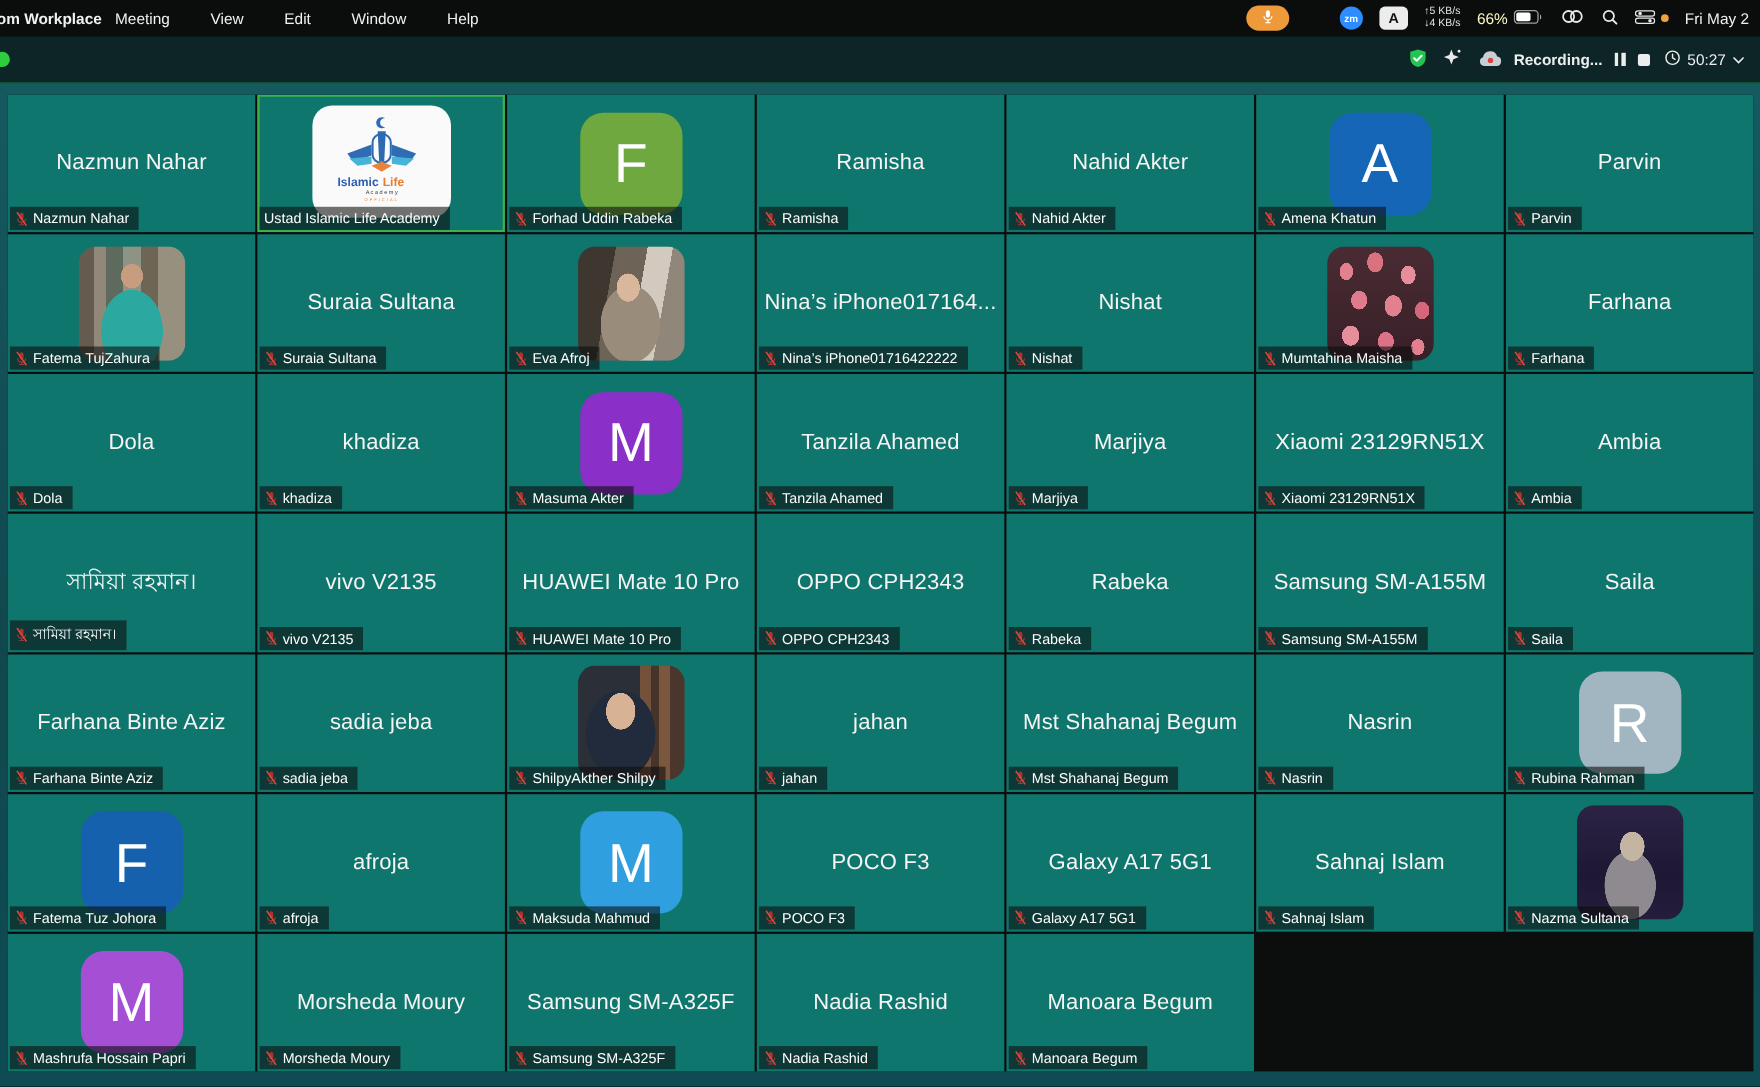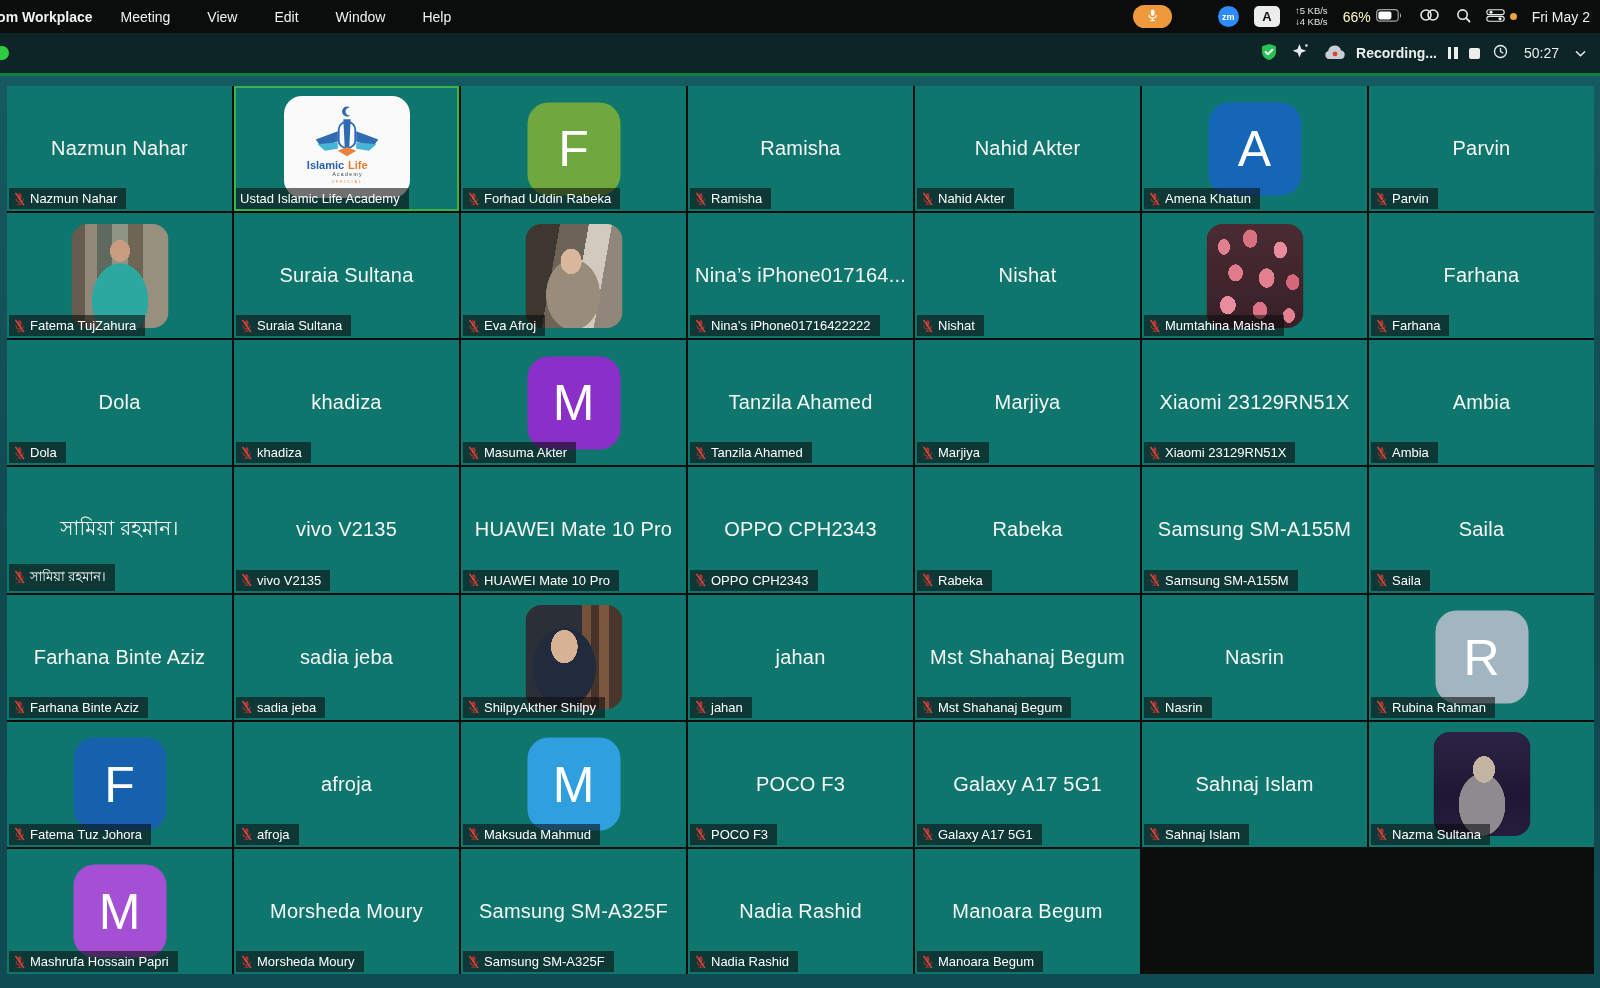--- a/index.html
+++ b/index.html
@@ -3,46 +3,46 @@
 <meta charset="utf-8">
 <style>
   * { margin:0; padding:0; box-sizing:border-box; }
   html,body { width:1600px; height:988px; overflow:hidden; background:#000;
               font-family:"Liberation Sans","DejaVu Sans",sans-serif; }
 
   
   .menubar { height:33px; background:#0b0c0c; display:flex; align-items:center;
              color:#f1f1f1; font-size:14px; padding-right:10px; position:relative; }
   .menubar .app-name { font-weight:700; margin-left:-20px; white-space:nowrap; }
-  .menu-items { display:flex; gap:37px; margin-left:28px; }
+  .menu-items { display:flex; gap:37px; margin-left:12px; }
   .menu-items span { cursor:default; white-space:nowrap; }
   .mb-right { margin-left:auto; display:flex; align-items:center; gap:15px; }
   .mic-pill { width:39px; height:23px; border-radius:12px; background:#ef9a3a;
               display:flex; align-items:center; justify-content:center; }
   .zm-badge { width:21px; height:21px; border-radius:50%; background:#2d8cff; color:#fff;
               font-size:9px; font-weight:700; display:flex; align-items:center; justify-content:center;margin-left:31px; }
   .a-badge { width:26px; height:21px; border-radius:5px; background:#ececec; color:#111;
              font-size:13px; font-weight:700; display:flex; align-items:center; justify-content:center; }
   .net { font-size:9.5px; line-height:10.5px; color:#e4e4e4; white-space:nowrap; }
   .battery-wrap { display:flex; align-items:center; gap:5px; font-size:14px; color:#fef9c3; }
   .cc-wrap { display:flex; align-items:center; gap:5px; }
   .orange-dot { width:7px; height:7px; border-radius:50%; background:#f0a23c; }
   .mb-date { font-size:14px; color:#efefef; white-space:nowrap; }
 
   
   .toolbar { height:43px; background:#0d2527; display:flex; align-items:center;
              justify-content:flex-end; gap:13px; padding-right:14px; position:relative;
-             color:#eceeee; font-size:14px; border-bottom:3px solid #15803d; }
+             color:#eceeee; font-size:14px; border-bottom:1px solid #15803d; }
   .traffic-green { position:absolute; left:-5px; top:50%; transform:translateY(-50%);
                    width:14px; height:14px; border-radius:50%; background:#2ecc40; }
   .tb-group { display:flex; align-items:center; gap:9px; }
   .pause-btn { display:flex; gap:3px; padding:2px; cursor:pointer; }
   .pause-btn i { display:block; width:3.5px; height:12px; background:#eceeee; }
   .stop-btn { width:11px; height:11px; background:#eceeee; border-radius:2px; cursor:pointer; }
-  .timer-wrap { display:flex; align-items:center; gap:16px; }
+  .timer-wrap { display:flex; align-items:center; gap:6px; }
 
   
   .stage { height:912px; background:linear-gradient(180deg,#155a60 0%,#11484e 55%,#0e4b52 100%);
            padding:10px 6px 14px 7px; }
   .grid { width:100%; height:100%; background:#0c0d0d; display:grid;
           grid-template-columns:repeat(7,1fr); grid-template-rows:repeat(7,1fr); gap:2px; }
   .tile { position:relative; background:#0f766e; overflow:hidden; }
   .tile.active { box-shadow:inset 0 0 0 2px #3cb24a; }
   .center-name { position:absolute; inset:0; display:flex; align-items:center; justify-content:center;
                  color:#f5f5f5; font-size:20px; letter-spacing:.2px; text-align:center; padding:0 6px;

